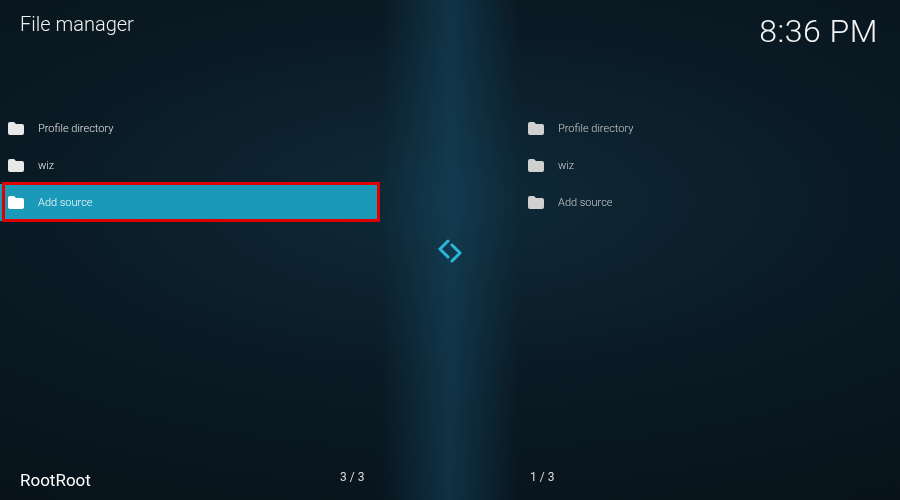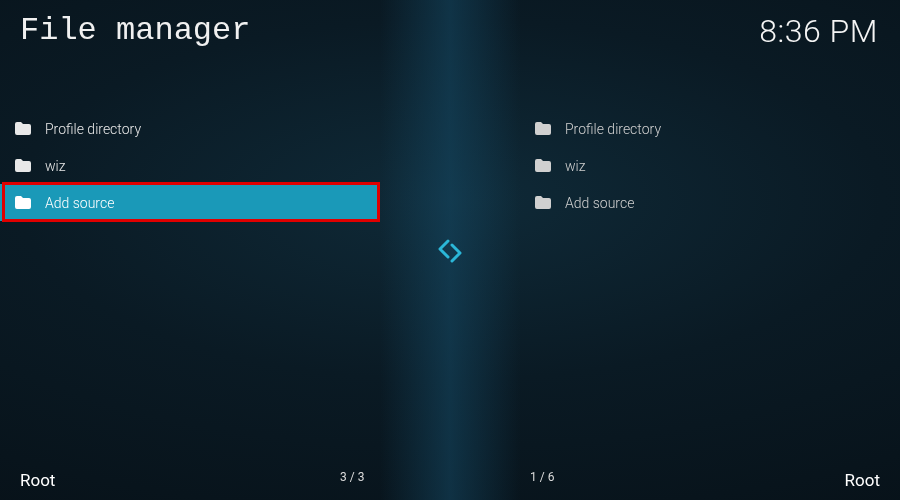--- a/index.html
+++ b/index.html
@@ -9,21 +9,21 @@
     background: radial-gradient(ellipse 120% 90% at 50% 40%, #0f2a38 0%, #0a1a24 40%, #060e14 100%);
     color: #ffffff;
     position: relative;
   }
   .header {
     display: flex;
     justify-content: space-between;
     align-items: flex-start;
     padding: 12px 22px 0 20px;
   }
-  .title { font-size: 32px; font-weight: 300; color: #f0f0f0; font-family: Liberation Mono, monospace; }
+  .title { font-size: 20px; font-weight: 300; color: #f0f0f0; }
   .clock { font-size: 32px; font-weight: 300; color: #f5f5f5; letter-spacing: 0.5px; }
   .content {
     position: absolute;
     top: 110px;
     left: 0;
     right: 0;
     display: flex;
     height: 330px;
   }
   .center-bar {
@@ -47,22 +47,22 @@
     position: relative;
     z-index: 2;
   }
   .pane-left { width: 380px; }
   .pane-gap { width: 140px; }
   .pane-right { width: 380px; }
   .item {
     display: flex;
     align-items: center;
     height: 37px;
-    padding: 0 15px;
-    font-size: 14px;
+    padding: 0 8px;
+    font-size: 11px;
     font-weight: 300;
     color: #e8e8e8;
     cursor: pointer;
   }
   .item .icon { width: 16px; height: 13px; margin-right: 14px; flex-shrink: 0; }
   .item.selected {
     background: #1a99b8;
     color: #ffffff;
   }
   .item.right-dim { color: #cfcfcf; }
@@ -71,21 +71,21 @@
     border: 3px solid #e00000;
     pointer-events: none;
     z-index: 5;
   }
   .footer {
     position: absolute;
     bottom: 10px;
     left: 0;
     right: 0;
     display: flex;
-    justify-content: space-between;
+    justify-content: flex-start;
     padding: 0 20px;
     font-size: 17px;
     font-weight: 400;
   }
   .footer-group { display: flex; gap: 26px; align-items: baseline; }
   .footer .counter { font-size: 12px; color: #dcdcdc; }
 </style>
 </head>
 <body>
 
@@ -164,18 +164,18 @@
 <div class="highlight-box" style="top:182px; left:2px; width:378px; height:40px;"></div>
 
 <div class="footer">
   <div class="footer-group">
     <span>Root</span>
   </div>
   <div class="footer-group" style="position:absolute; left:340px;">
     <span class="counter">3 / 3</span>
   </div>
   <div class="footer-group" style="position:absolute; left:530px;">
-    <span class="counter">1 / 6</span>
+    <span class="counter">1 / 3</span>
   </div>
   <div class="footer-group">
     <span>Root</span>
   </div>
 </div>
 
 </body></html>

